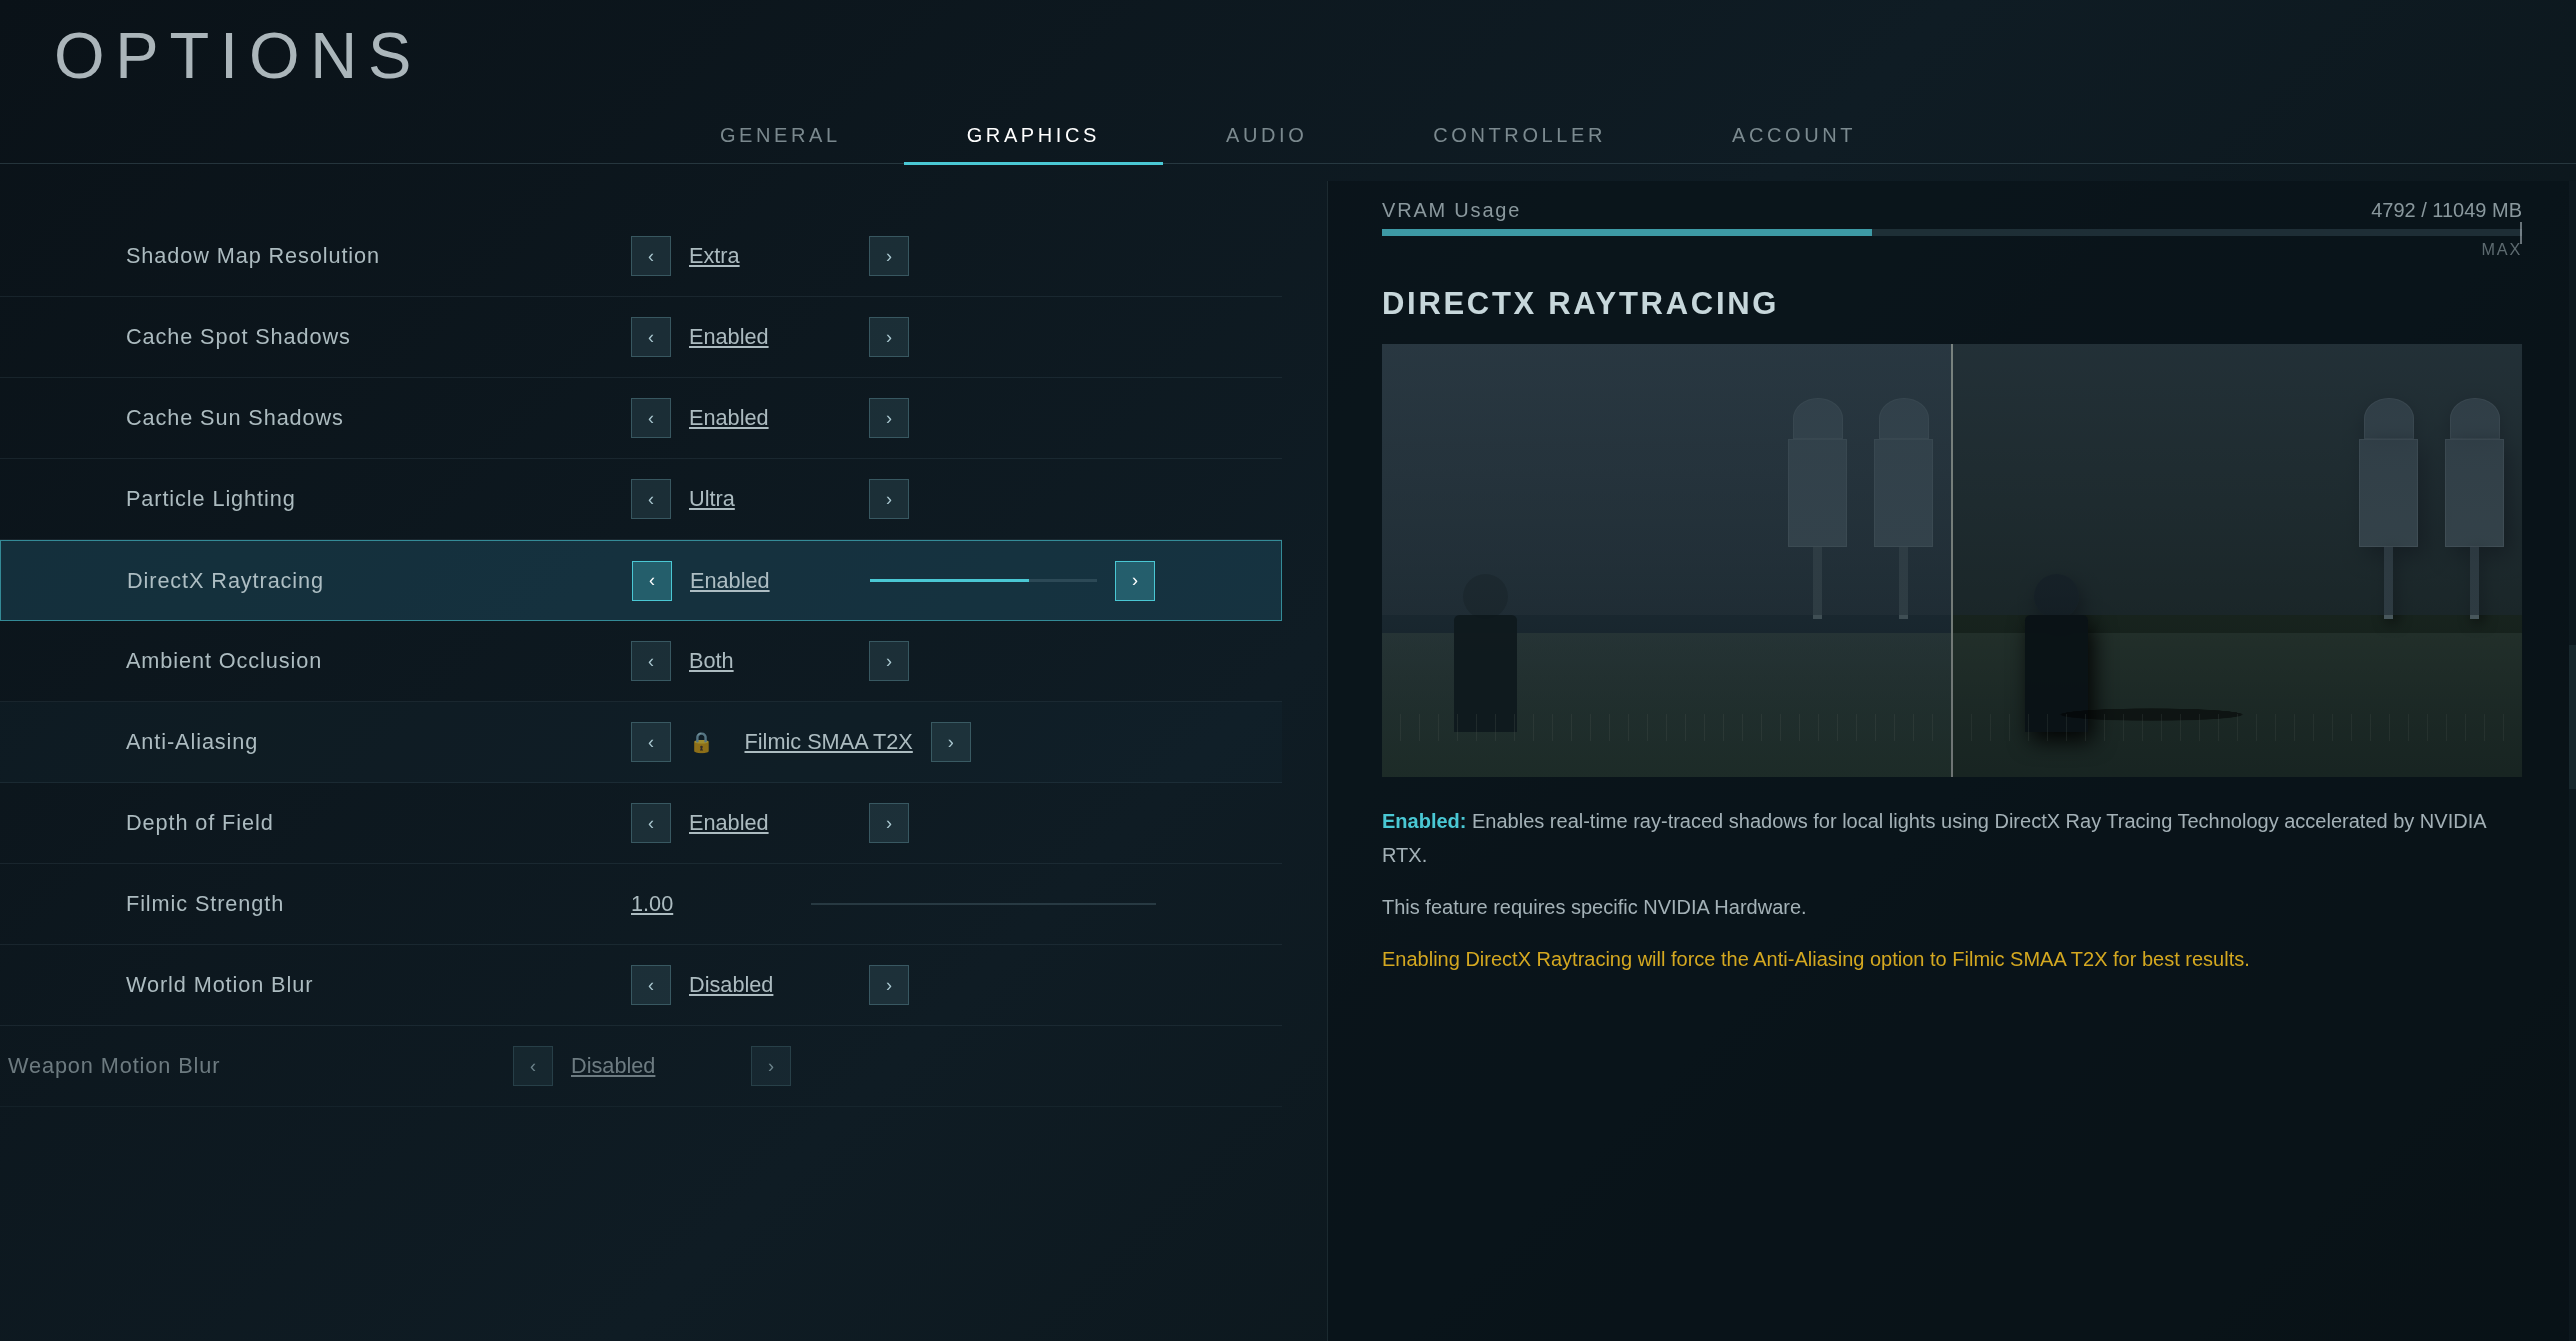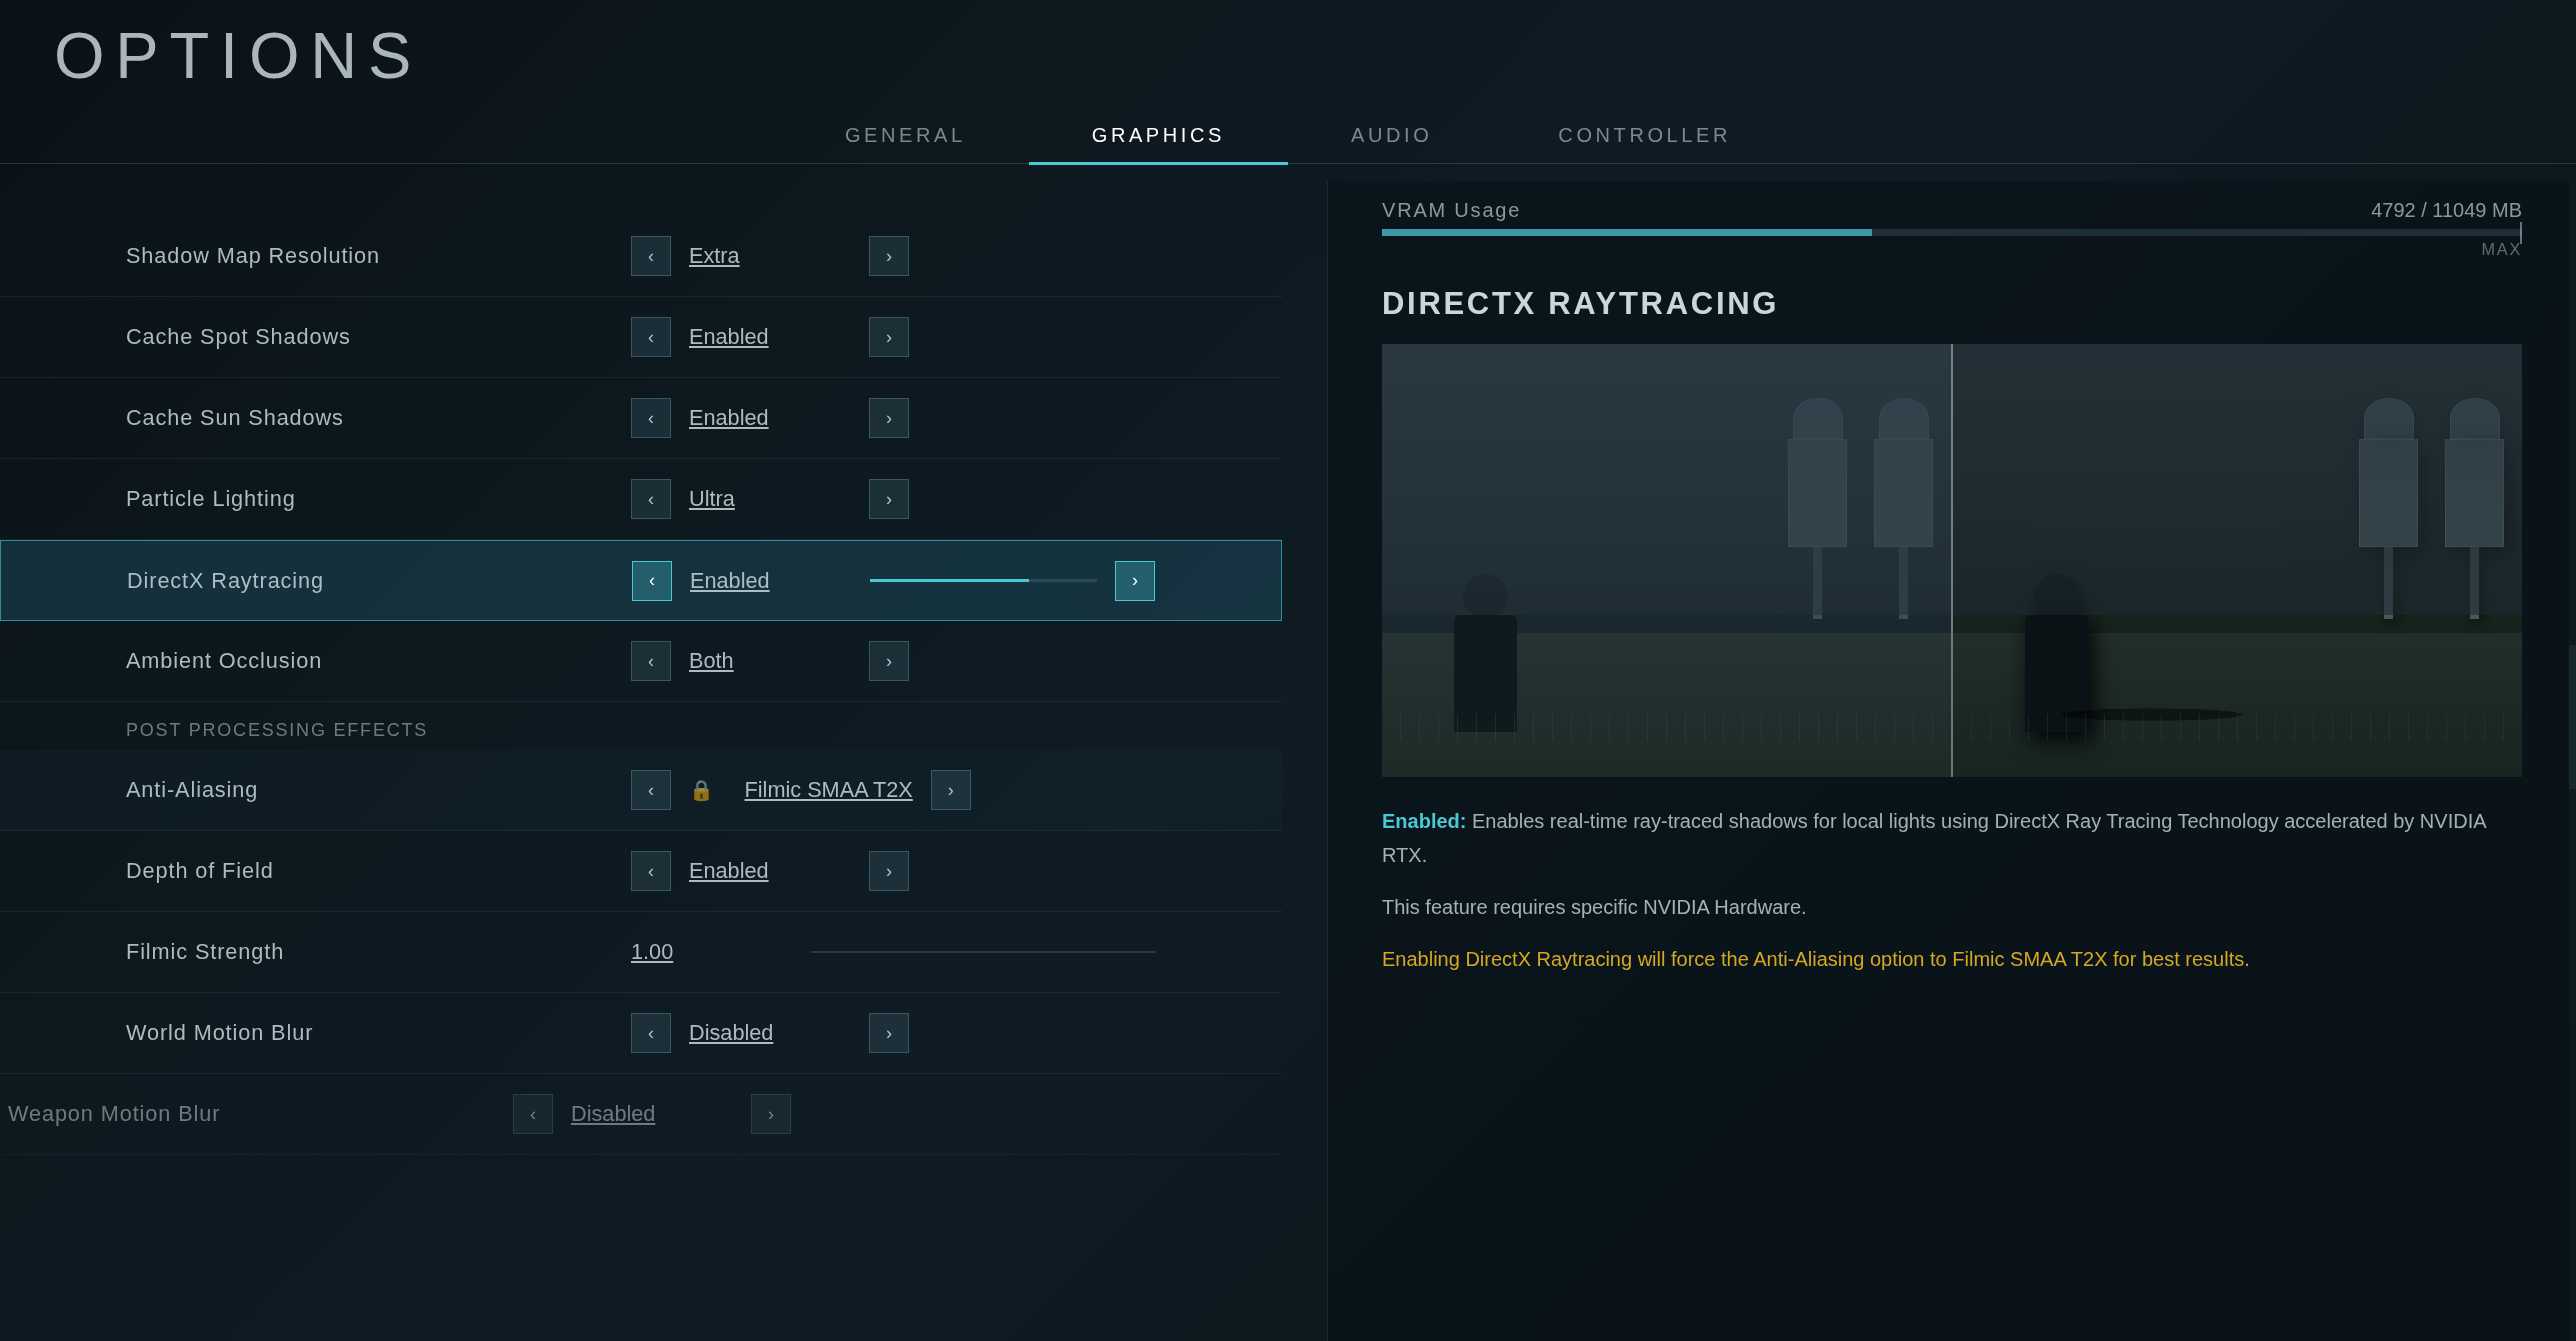--- a/index.html
+++ b/index.html
@@ -334,20 +334,21 @@
 
 <div class="bg-overlay"></div>
 
 <div class="page-title">OPTIONS</div>
 
 <nav class="nav-tabs">
   <div class="nav-tab">GENERAL</div>
   <div class="nav-tab active">GRAPHICS</div>
   <div class="nav-tab">AUDIO</div>
   <div class="nav-tab">CONTROLLER</div>
+  <div class="nav-tab">ACCOUNT</div>
 </nav>
 
 <div class="settings-panel">
   <div class="settings-list">
 
     <div class="settings-row">
       <div class="settings-row-label">Shadow Map Resolution</div>
       <div class="settings-row-value">
         <div class="arrow-btn">‹</div>
         <span class="value-text">Extra</span>
@@ -396,21 +397,20 @@
 
     <div class="settings-row">
       <div class="settings-row-label">Ambient Occlusion</div>
       <div class="settings-row-value">
         <div class="arrow-btn">‹</div>
         <span class="value-text">Both</span>
         <div class="arrow-btn">›</div>
       </div>
     </div>
 
-    <div class="section-header">Post Processing Effects</div>
 
     <div class="settings-row" style="background: rgba(20,40,50,0.3);">
       <div class="settings-row-label">Anti-Aliasing</div>
       <div class="settings-row-value">
         <div class="arrow-btn">‹</div>
         <span class="lock-icon">🔒</span>
         <span class="value-text">Filmic SMAA T2X</span>
         <div class="arrow-btn">›</div>
       </div>
     </div>

